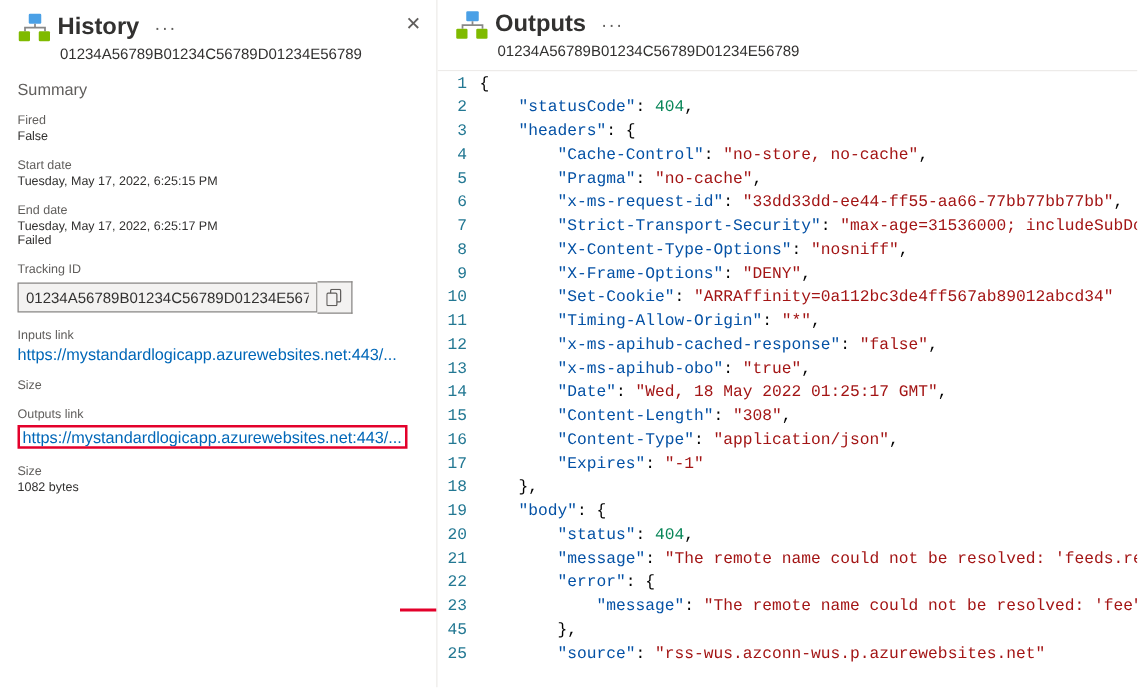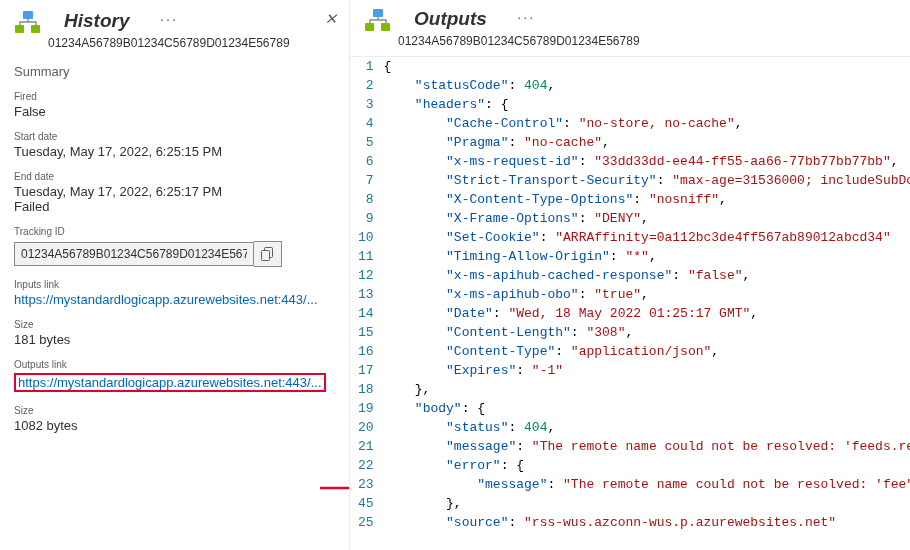--- a/index.html
+++ b/index.html
@@ -22,24 +22,24 @@
     position: relative;
   }
   .right-pane {
     flex: 1;
     display: flex;
     flex-direction: column;
     overflow: hidden;
   }
   .pane-header {
     display: flex;
-    gap: 22px;
+    align-items: center;
+    gap: 4px;
     margin-bottom: 2px;
     position: relative;
-    font-style: italic;
   }
   .pane-header h1 {
     font-size: 19px;
     font-weight: 600;
     margin: 0 4px 0 0;
   }
   .tree-icon svg { display:block; }
   .ellipsis {
     font-size: 15px;
     color: #605e5c;
@@ -64,21 +64,21 @@
   }
   .right-pane .header-id { margin-left: 34px; margin-bottom: 6px;}
   .section-label {
     color: #605e5c;
     font-size: 10px;
     margin-top: 12px;
     margin-bottom: 2px;
   }
   .section-value {
     color: #323130;
-    font-size: 13px;
+    font-size: 10px;
     margin-bottom: 0px;
   }
   .summary-link {
     color: #605e5c;
     font-size: 13px;
     margin-bottom: 6px;
   }
   .tracking-box {
     display:flex;
     align-items:center;
@@ -198,21 +198,20 @@
         <rect x="3.5" y="0.5" width="8" height="10" rx="1" fill="none" stroke="#605e5c"></rect>
         <rect x="0.5" y="3.5" width="8" height="10" rx="1" fill="#f3f2f1" stroke="#605e5c"></rect>
       </svg>
     </div>
   </div>
 
   <div class="section-label">Inputs link</div>
   <a href="#" class="link">https://mystandardlogicapp.azurewebsites.net:443/...</a>
 
   <div class="section-label">Size</div>
-  <div class="section-value">181 bytes</div>
 
   <div class="section-label">Outputs link</div>
   <span class="outputs-link-box">
     <a href="#" class="link">https://mystandardlogicapp.azurewebsites.net:443/...</a>
   </span>
 
   <div class="section-label">Size</div>
   <div class="section-value">1082 bytes</div>
 
   

